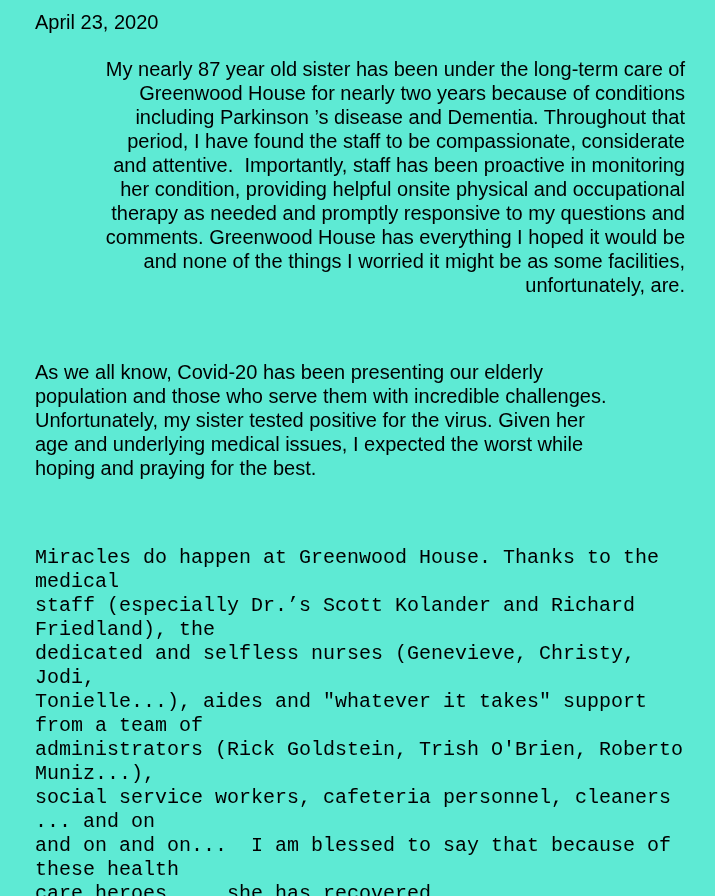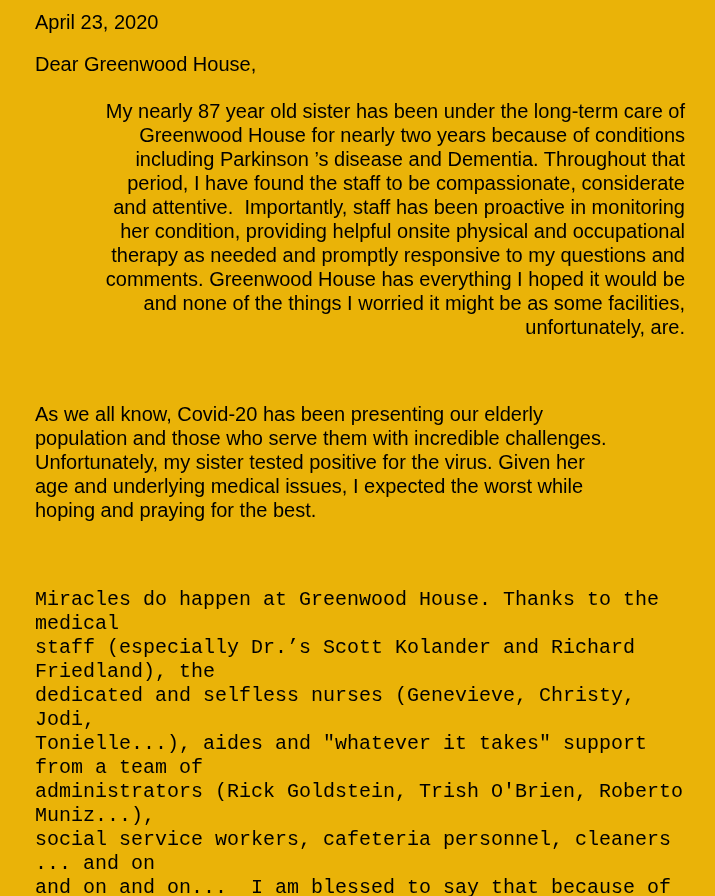--- a/index.html
+++ b/index.html
@@ -4,21 +4,21 @@
 <style>
   html, body {
     margin: 0;
     padding: 0;
     background: #ffffff;
   }
   .page {
     position: relative;
     width: 715px;
     height: 896px;
-    background: #eab308;
+    background: #5eead4;
     overflow: hidden;
     box-sizing: border-box;
     padding: 10px 30px 0 35px;
     font-family: "Liberation Sans", "DejaVu Sans", sans-serif;
     font-size: 20px;
     line-height: 24px;
     color: #000000;
     -webkit-font-smoothing: antialiased;
   }
   .page p {
@@ -30,21 +30,20 @@
   .para-2     { margin-top: 63px !important; }
   .para-3     { margin-top: 66px !important; font-family: Liberation Mono, monospace; }
   .signature  { margin-top: 67px !important; }
 </style>
 </head>
 <body>
 
 <div class="page">
   <p class="date">April 23, 2020</p>
 
-  <p class="salutation">Dear Greenwood House,</p>
 
   <p class="para para-1">My nearly 87 year old sister has been under the long-term care of
 Greenwood House for nearly two years because of conditions
 including Parkinson ’s disease and Dementia. Throughout that
 period, I have found the staff to be compassionate, considerate
 and attentive.  Importantly, staff has been proactive in monitoring
 her condition, providing helpful onsite physical and occupational
 therapy as needed and promptly responsive to my questions and
 comments. Greenwood House has everything I hoped it would be
 and none of the things I worried it might be as some facilities,

